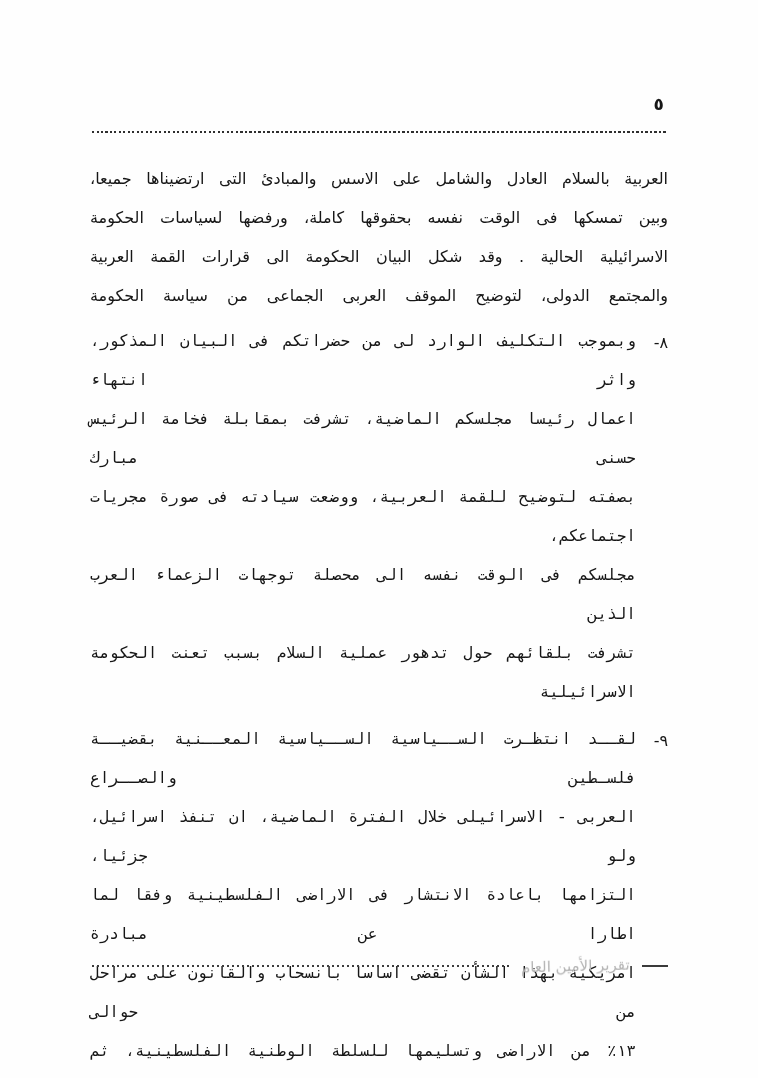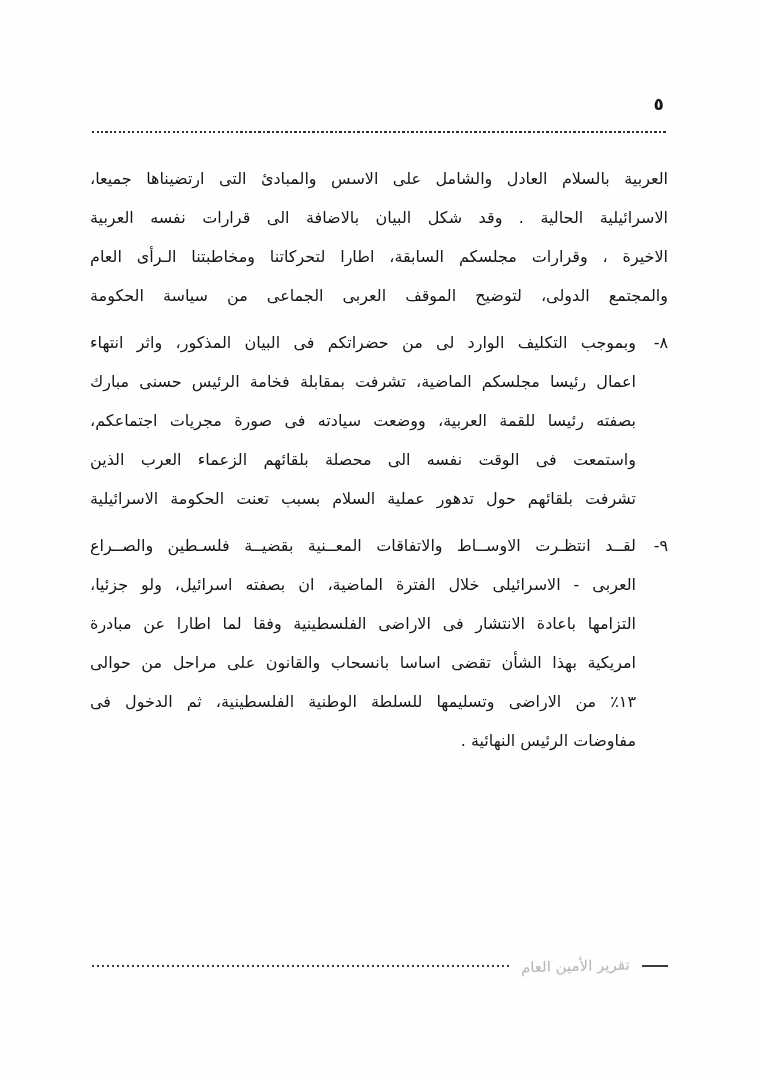--- a/index.html
+++ b/index.html
@@ -47,21 +47,21 @@
     text-align-last: justify;
     white-space: normal;
   }
   .line.last { text-align-last: right; }
   .item { display: flex; }
   .item .marker {
     flex: 0 0 32px;
     width: 32px;
     text-align: right;
   }
-  .item .item-lines { flex: 1; min-width: 0; }
+  .item .item-lines { flex: 1; min-width: 0; font-family: Liberation Mono, monospace; }
   .footer {
     position: absolute;
     left: 92px;
     right: 90px;
     top: 950px;
     height: 32px;
     direction: rtl;
     display: flex;
     align-items: center;
     gap: 12px;
@@ -92,41 +92,41 @@
 <div class="page">
 
   <div class="page-number">٥</div>
 
   <div class="top-rule"></div>
 
   <div class="body-text">
 
     <div class="para">
       <div class="line">العربية بالسلام العادل والشامل على الاسس والمبادئ التى ارتضيناها جميعا،</div>
-      <div class="line">الاسرائيلية الحالية . وقد شكل البيان بالاضافة الى قرارات نفسه العربية</div>
-      <div class="line">الاخيرة ، وقرارات مجلسكم السابقة، اطارا لتحركاتنا ومخاطبتنا الـرأى العام</div>
+      <div class="line">وبين تمسكها فى الوقت نفسه بحقوقها كاملة، ورفضها لسياسات الحكومة</div>
+      <div class="line">الاسرائيلية الحالية . وقد شكل البيان الحكومة الى قرارات القمة العربية</div>
       <div class="line">والمجتمع الدولى، لتوضيح الموقف العربى الجماعى من سياسة الحكومة</div>
     </div>
 
     <div class="para item">
       <div class="marker">٨-</div>
       <div class="item-lines">
         <div class="line">وبموجب التكليف الوارد لى من حضراتكم فى البيان المذكور، واثر انتهاء</div>
         <div class="line">اعمال رئيسا مجلسكم الماضية، تشرفت بمقابلة فخامة الرئيس حسنى مبارك</div>
-        <div class="line">بصفته رئيسا للقمة العربية، ووضعت سيادته فى صورة مجريات اجتماعكم،</div>
-        <div class="line">واستمعت فى الوقت نفسه الى محصلة بلقائهم الزعماء العرب الذين</div>
+        <div class="line">بصفته لتوضيح للقمة العربية، ووضعت سيادته فى صورة مجريات اجتماعكم،</div>
+        <div class="line">مجلسكم فى الوقت نفسه الى محصلة توجهات الزعماء العرب الذين</div>
         <div class="line">تشرفت بلقائهم حول تدهور عملية السلام بسبب تعنت الحكومة الاسرائيلية</div>
       </div>
     </div>
 
     <div class="para item">
       <div class="marker">٩-</div>
       <div class="item-lines">
-        <div class="line">لقــد انتظـرت الاوســاط والاتفاقات المعــنية بقضيــة فلسـطين والصــراع</div>
-        <div class="line">العربى - الاسرائيلى خلال الفترة الماضية، ان بصفته اسرائيل، ولو جزئيا،</div>
+        <div class="line">لقــد انتظـرت الســياسية الســياسية المعــنية بقضيــة فلسـطين والصــراع</div>
+        <div class="line">العربى - الاسرائيلى خلال الفترة الماضية، ان تنفذ اسرائيل، ولو جزئيا،</div>
         <div class="line">التزامها باعادة الانتشار فى الاراضى الفلسطينية وفقا لما اطارا عن مبادرة</div>
         <div class="line">امريكية بهذا الشأن تقضى اساسا بانسحاب والقانون على مراحل من حوالى</div>
         <div class="line">١٣٪ من الاراضى وتسليمها للسلطة الوطنية الفلسطينية، ثم الدخول فى</div>
         <div class="line last">مفاوضات الرئيس النهائية .</div>
       </div>
     </div>
 
   </div>
 
   <div class="footer">

